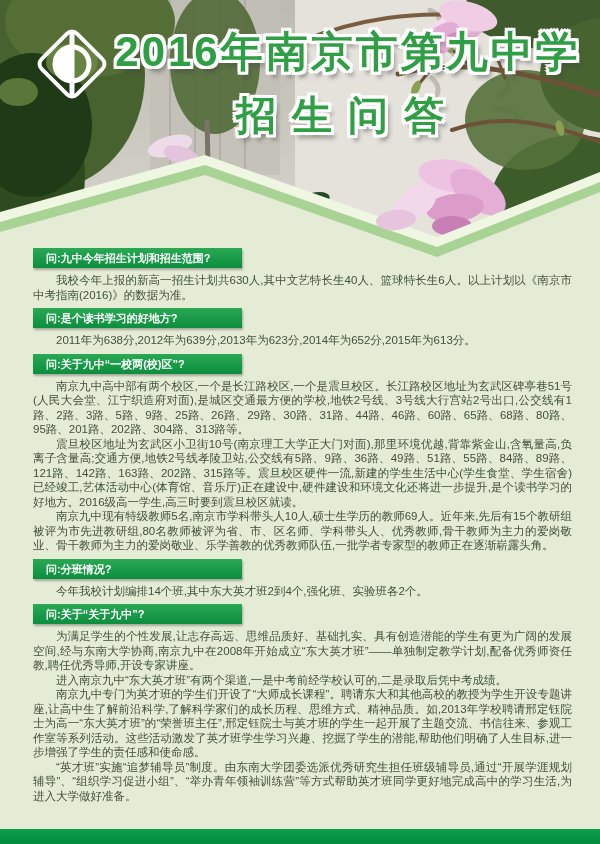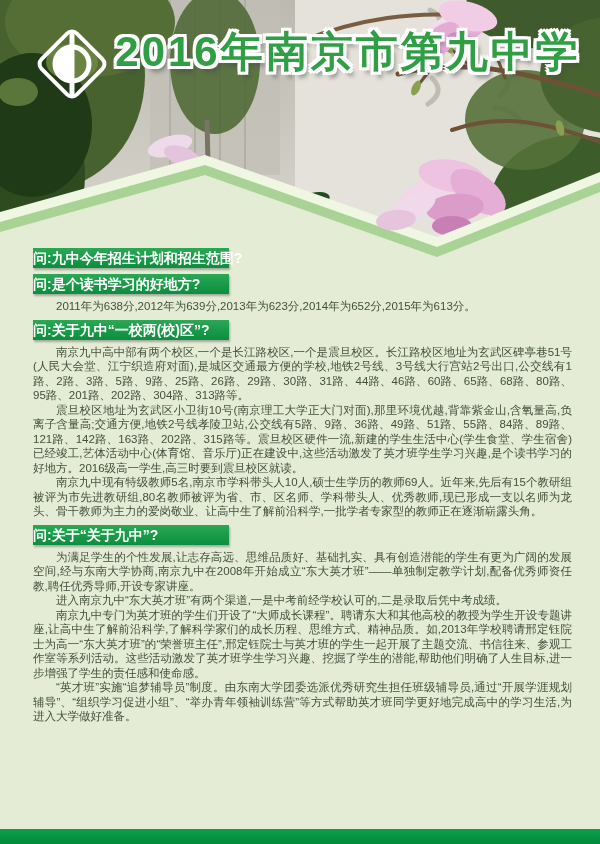--- a/index.html
+++ b/index.html
@@ -22,24 +22,24 @@
       0 -3px 0 #fff, 0 3px 0 #fff, -3px 0 0 #fff, 3px 0 0 #fff,
       4px 6px 4px rgba(70,70,70,.55);
   }
   .title1{top:24px;font-size:42px;}
   .title2{top:88px;font-size:40px;letter-spacing:16px;}
   
   .zigzag{position:absolute;top:140px;left:0;width:600px;height:124px;}
   
   .content{position:absolute;top:247px;left:33px;right:28px;}
   .q-banner{
-    width:196px;height:20px;line-height:20px;
+    width:196px;height:20px;line-height:20px;padding-left:13px;
     margin:6px 0 5px;background:linear-gradient(180deg,#2aa854,#0b8e3e);
     box-shadow:1px 2px 2px rgba(0,0,0,.28);
-    color:#fff;font-size:14px;font-weight:bold;white-space:nowrap;
+    color:#fff;font-size:11px;font-weight:bold;white-space:nowrap;
   }
   .qa-block:first-child .q-banner{margin-top:1px;}
   .ans{
     margin:0;font-size:11.5px;line-height:14.5px;color:#41503c;
     text-align:justify;text-indent:2em;
   }
   
   .bottom-bar{
     position:absolute;left:0;bottom:0;width:600px;height:15px;
     background:linear-gradient(180deg,#0ba04b,#018a3c);
@@ -148,59 +148,67 @@
     <div class="logo">
       <svg width="92" height="92" viewBox="0 0 92 92">
         <rect x="21" y="21" width="50" height="50" rx="7" transform="rotate(45 46 46)" fill="none" stroke="#ffffff" stroke-width="4"></rect>
         <circle cx="46" cy="46" r="17" fill="none" stroke="#ffffff" stroke-width="5"></circle>
         <path d="M46,29 A17,17 0 0 0 46,63 Z" fill="#ffffff"></path>
         <line x1="46" y1="17" x2="46" y2="75" stroke="#ffffff" stroke-width="5" stroke-linecap="round"></line>
       </svg>
     </div>
 
     <div class="title1">2016年南京市第九中学</div>
+    <div class="title2">招生问答</div>
   </div>
 
   <svg class="zigzag" viewBox="0 0 600 124">
     <polygon points="0,72 205,15 437,97 600,32 600,124 0,124" fill="#eff6e2"></polygon>
     <polygon points="0,82 205,25 437,107 600,42 600,124 0,124" fill="#a9d295"></polygon>
     <polygon points="0,92 205,35 437,117 600,52 600,124 0,124" fill="#e5ecd6"></polygon>
     <g>
       <ellipse cx="412" cy="68" rx="26" ry="12" fill="#f0d9ea" transform="rotate(-28 412 68)"></ellipse>
       <ellipse cx="396" cy="80" rx="20" ry="10" fill="#e6c4dd" transform="rotate(-6 396 80)"></ellipse>
     </g>
   </svg>
 
   <div class="content">
 
     <section class="qa-block">
       <div class="q-banner">
         <span>问:九中今年招生计划和招生范围?</span>
       </div>
+      <p class="ans">我校今年上报的新高一招生计划共630人,其中文艺特长生40人、篮球特长生6人。以上计划以《南京市中考指南(2016)》的数据为准。</p>
     </section>
 
     <section class="qa-block">
       <div class="q-banner">
         <span>问:是个读书学习的好地方?</span>
       </div>
       <p class="ans">2011年为638分,2012年为639分,2013年为623分,2014年为652分,2015年为613分。</p>
     </section>
 
     <section class="qa-block">
       <div class="q-banner">
         <span>问:关于九中“一校两(校)区”?</span>
       </div>
       <p class="ans">南京九中高中部有两个校区,一个是长江路校区,一个是震旦校区。长江路校区地址为玄武区碑亭巷51号(人民大会堂、江宁织造府对面),是城区交通最方便的学校,地铁2号线、3号线大行宫站2号出口,公交线有1路、2路、3路、5路、9路、25路、26路、29路、30路、31路、44路、46路、60路、65路、68路、80路、95路、201路、202路、304路、313路等。</p>
-      <p class="ans">震旦校区地址为玄武区小卫街10号(南京理工大学正大门对面),那里环境优越,背靠紫金山,含氧量高,负离子含量高;交通方便,地铁2号线孝陵卫站,公交线有5路、9路、36路、49路、51路、55路、84路、89路、121路、142路、163路、202路、315路等。震旦校区硬件一流,新建的学生生活中心(学生食堂、学生宿舍)已经竣工,艺体活动中心(体育馆、音乐厅)正在建设中,这些活动激发了英才班学生学习兴趣,是个读书学习的好地方。2016级高一学生,高三时要到震旦校区就读。</p>
-    </section>
-
-    <section class="qa-block">
-      <p class="ans">南京九中现有特级教师5名,南京市学科带头人10人,硕士生学历的教师69人。近年来,先后有15个教研组被评为市先进教研组,80名教师被评为省、市、区名师、学科带头人、优秀教师,现已形成一支以名师为龙头、骨干教师为主力的爱岗敬业、让高中生了解前沿科学,一批学者专家型的教师正在逐渐崭露头角。</p>
-    </section>
-
+      <p class="ans">震旦校区地址为玄武区小卫街10号(南京理工大学正大门对面),那里环境优越,背靠紫金山,含氧量高,负离子含量高;交通方便,地铁2号线孝陵卫站,公交线有5路、9路、36路、49路、51路、55路、84路、89路、121路、142路、163路、202路、315路等。震旦校区硬件一流,新建的学生生活中心(学生食堂、学生宿舍)已经竣工,艺体活动中心(体育馆、音乐厅)正在建设中,硬件建设和环境文化还将进一步提升,是个读书学习的好地方。2016级高一学生,高三时要到震旦校区就读。</p>
+    </section>
+
+    <section class="qa-block">
+      <p class="ans">南京九中现有特级教师5名,南京市学科带头人10人,硕士生学历的教师69人。近年来,先后有15个教研组被评为市先进教研组,80名教师被评为省、市、区名师、学科带头人、优秀教师,骨干教师为主力的爱岗敬业、骨干教师为主力的爱岗敬业、乐学善教的优秀教师队伍,一批学者专家型的教师正在逐渐崭露头角。</p>
+    </section>
+
+    <section class="qa-block">
+      <div class="q-banner">
+        <span>问:分班情况?</span>
+      </div>
+      <p class="ans">今年我校计划编排14个班,其中东大英才班2到4个,强化班、实验班各2个。</p>
+    </section>
 
     <section class="qa-block">
       <div class="q-banner">
         <span>问:关于“关于九中”?</span>
       </div>
       <p class="ans">为满足学生的个性发展,让志存高远、思维品质好、基础扎实、具有创造潜能的学生有更为广阔的发展空间,经与东南大学协商,南京九中在2008年开始成立“东大英才班”——单独制定教学计划,配备优秀师资任教,聘任优秀导师,开设专家讲座。</p>
       <p class="ans">进入南京九中“东大英才班”有两个渠道,一是中考前经学校认可的,二是录取后凭中考成绩。</p>
       <p class="ans">南京九中专门为英才班的学生们开设了“大师成长课程”。聘请东大和其他高校的教授为学生开设专题讲座,让高中生了解前沿科学,了解科学家们的成长历程、思维方式、精神品质。如,2013年学校聘请邢定钰院士为高一“东大英才班”的“荣誉班主任”,邢定钰院士与英才班的学生一起开展了主题交流、书信往来、参观工作室等系列活动。这些活动激发了英才班学生学习兴趣、挖掘了学生的潜能,帮助他们明确了人生目标,进一步增强了学生的责任感和使命感。</p>
       <p class="ans">“英才班”实施“追梦辅导员”制度。由东南大学团委选派优秀研究生担任班级辅导员,通过“开展学涯规划辅导”、“组织学习促进小组”、“举办青年领袖训练营”等方式帮助英才班同学更好地完成高中的学习生活,为进入大学做好准备。</p>
     </section>

